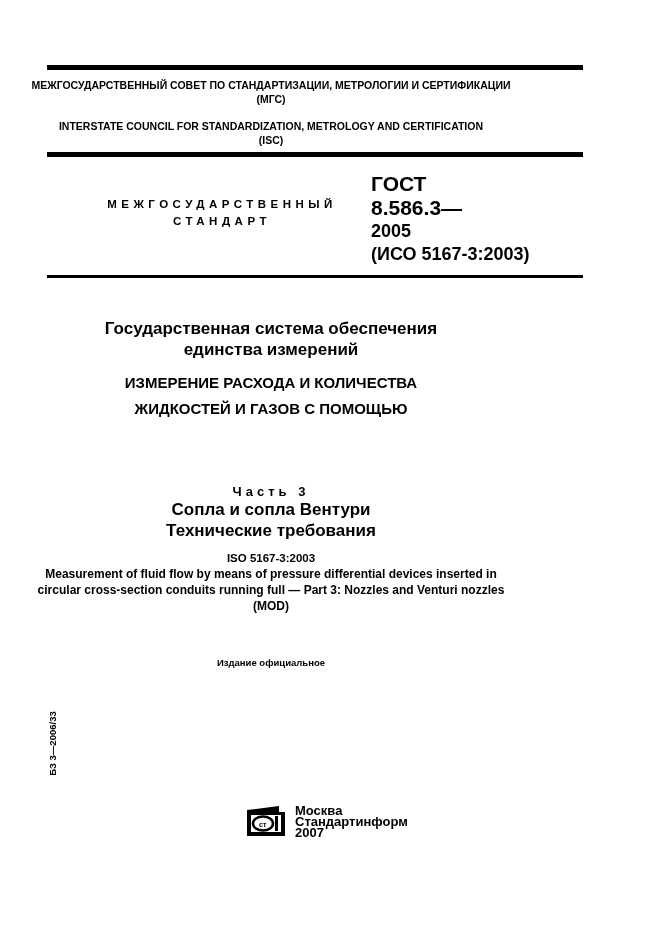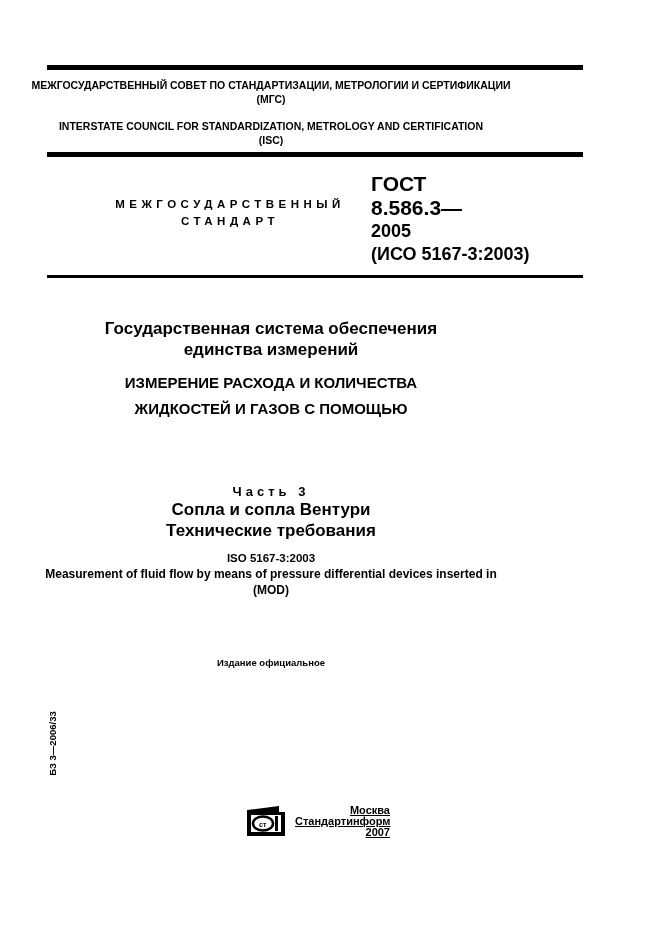--- a/index.html
+++ b/index.html
@@ -8,21 +8,21 @@
     font-family: "Liberation Sans", "DejaVu Sans", sans-serif; color: #000;
   }
   .rule { position: absolute; left: 47px; width: 536px; background: #000; }
   .rule.r1 { top: 65px; height: 5px; }
   .rule.r2 { top: 152px; height: 5px; }
   .rule.r3 { top: 275px; height: 3px; }
   .center { position: absolute; left: 0; width: 542px; text-align: center; font-weight: bold; }
   .council-ru { top: 78px; font-size: 10.5px; line-height: 14px; }
   .council-en { top: 119px; font-size: 10.5px; line-height: 14px; }
   .std-kind {
-    position: absolute; left: 80px; width: 300px; top: 196px; text-align: center;
+    position: absolute; left: 72px; width: 300px; top: 196px; text-align: center;
     font-weight: bold; font-size: 11.5px; letter-spacing: 4.5px; line-height: 17px;
   }
   .gost-block { position: absolute; left: 371px; top: 172px; font-weight: bold; line-height: 22px; }
   .gost-block .g1 { font-size: 21px; line-height: 24px; }
   .gost-block .g2 { font-size: 21px; line-height: 24px; }
   .gost-block .g3 { font-size: 18px; line-height: 23px; }
   .gost-block .g4 { font-size: 18px; line-height: 23px; }
   .system-title { top: 318px; font-size: 17px; line-height: 21px; }
   .main-title { top: 370px; font-size: 15px; line-height: 26px; }
   .part { top: 484px; font-size: 13px; letter-spacing: 4px; }
@@ -30,22 +30,22 @@
   .iso-id { top: 551px; font-size: 11.5px; line-height: 15px; }
   .iso-title { top: 566px; font-size: 12px; line-height: 16px; }
   .edition { top: 657px; font-size: 9.5px; }
   .side-code {
     position: absolute; left: 46px; top: 738px; transform: rotate(-90deg);
     transform-origin: center; font-weight: bold; font-size: 9.5px; white-space: nowrap;
     width: 80px; margin-left: -34px; text-align: center;
   }
   .logo { position: absolute; left: 247px; top: 806px; width: 38px; height: 30px; }
   .publisher {
-    position: absolute; left: 295px; top: 805px; width: 95px; text-align: right;
-    font-weight: bold; font-size: 11px; line-height: 11px; text-decoration: underline;
+    position: absolute; left: 295px; top: 805px; width: 95px; text-align: left;
+    font-weight: bold; font-size: 13px; line-height: 11px;
   }
 </style>
 </head>
 <body>
 
 <div class="rule r1"></div>
 
 <div class="center council-ru">
   <div>МЕЖГОСУДАРСТВЕННЫЙ СОВЕТ ПО СТАНДАРТИЗАЦИИ, МЕТРОЛОГИИ И СЕРТИФИКАЦИИ</div>
   <div>(МГС)</div>
@@ -84,20 +84,21 @@
 <div class="center part">Часть 3</div>
 
 <div class="center sub-title">
   <div>Сопла и сопла Вентури</div>
   <div>Технические требования</div>
 </div>
 
 <div class="center iso-id">ISO 5167-3:2003</div>
 <div class="center iso-title">
   <div>Measurement of fluid flow by means of pressure differential devices inserted in</div>
+  <div>circular cross-section conduits running full — Part 3: Nozzles and Venturi nozzles</div>
   <div>(MOD)</div>
 </div>
 
 <div class="center edition">Издание официальное</div>
 
 <div class="side-code">БЗ 3—2006/33</div>
 
 <div class="logo">
   <svg width="38" height="30" viewBox="0 0 38 30">
     <path d="M0 4 L32 0 L32 6 L38 6 L38 30 L0 30 Z" fill="#000"></path>

